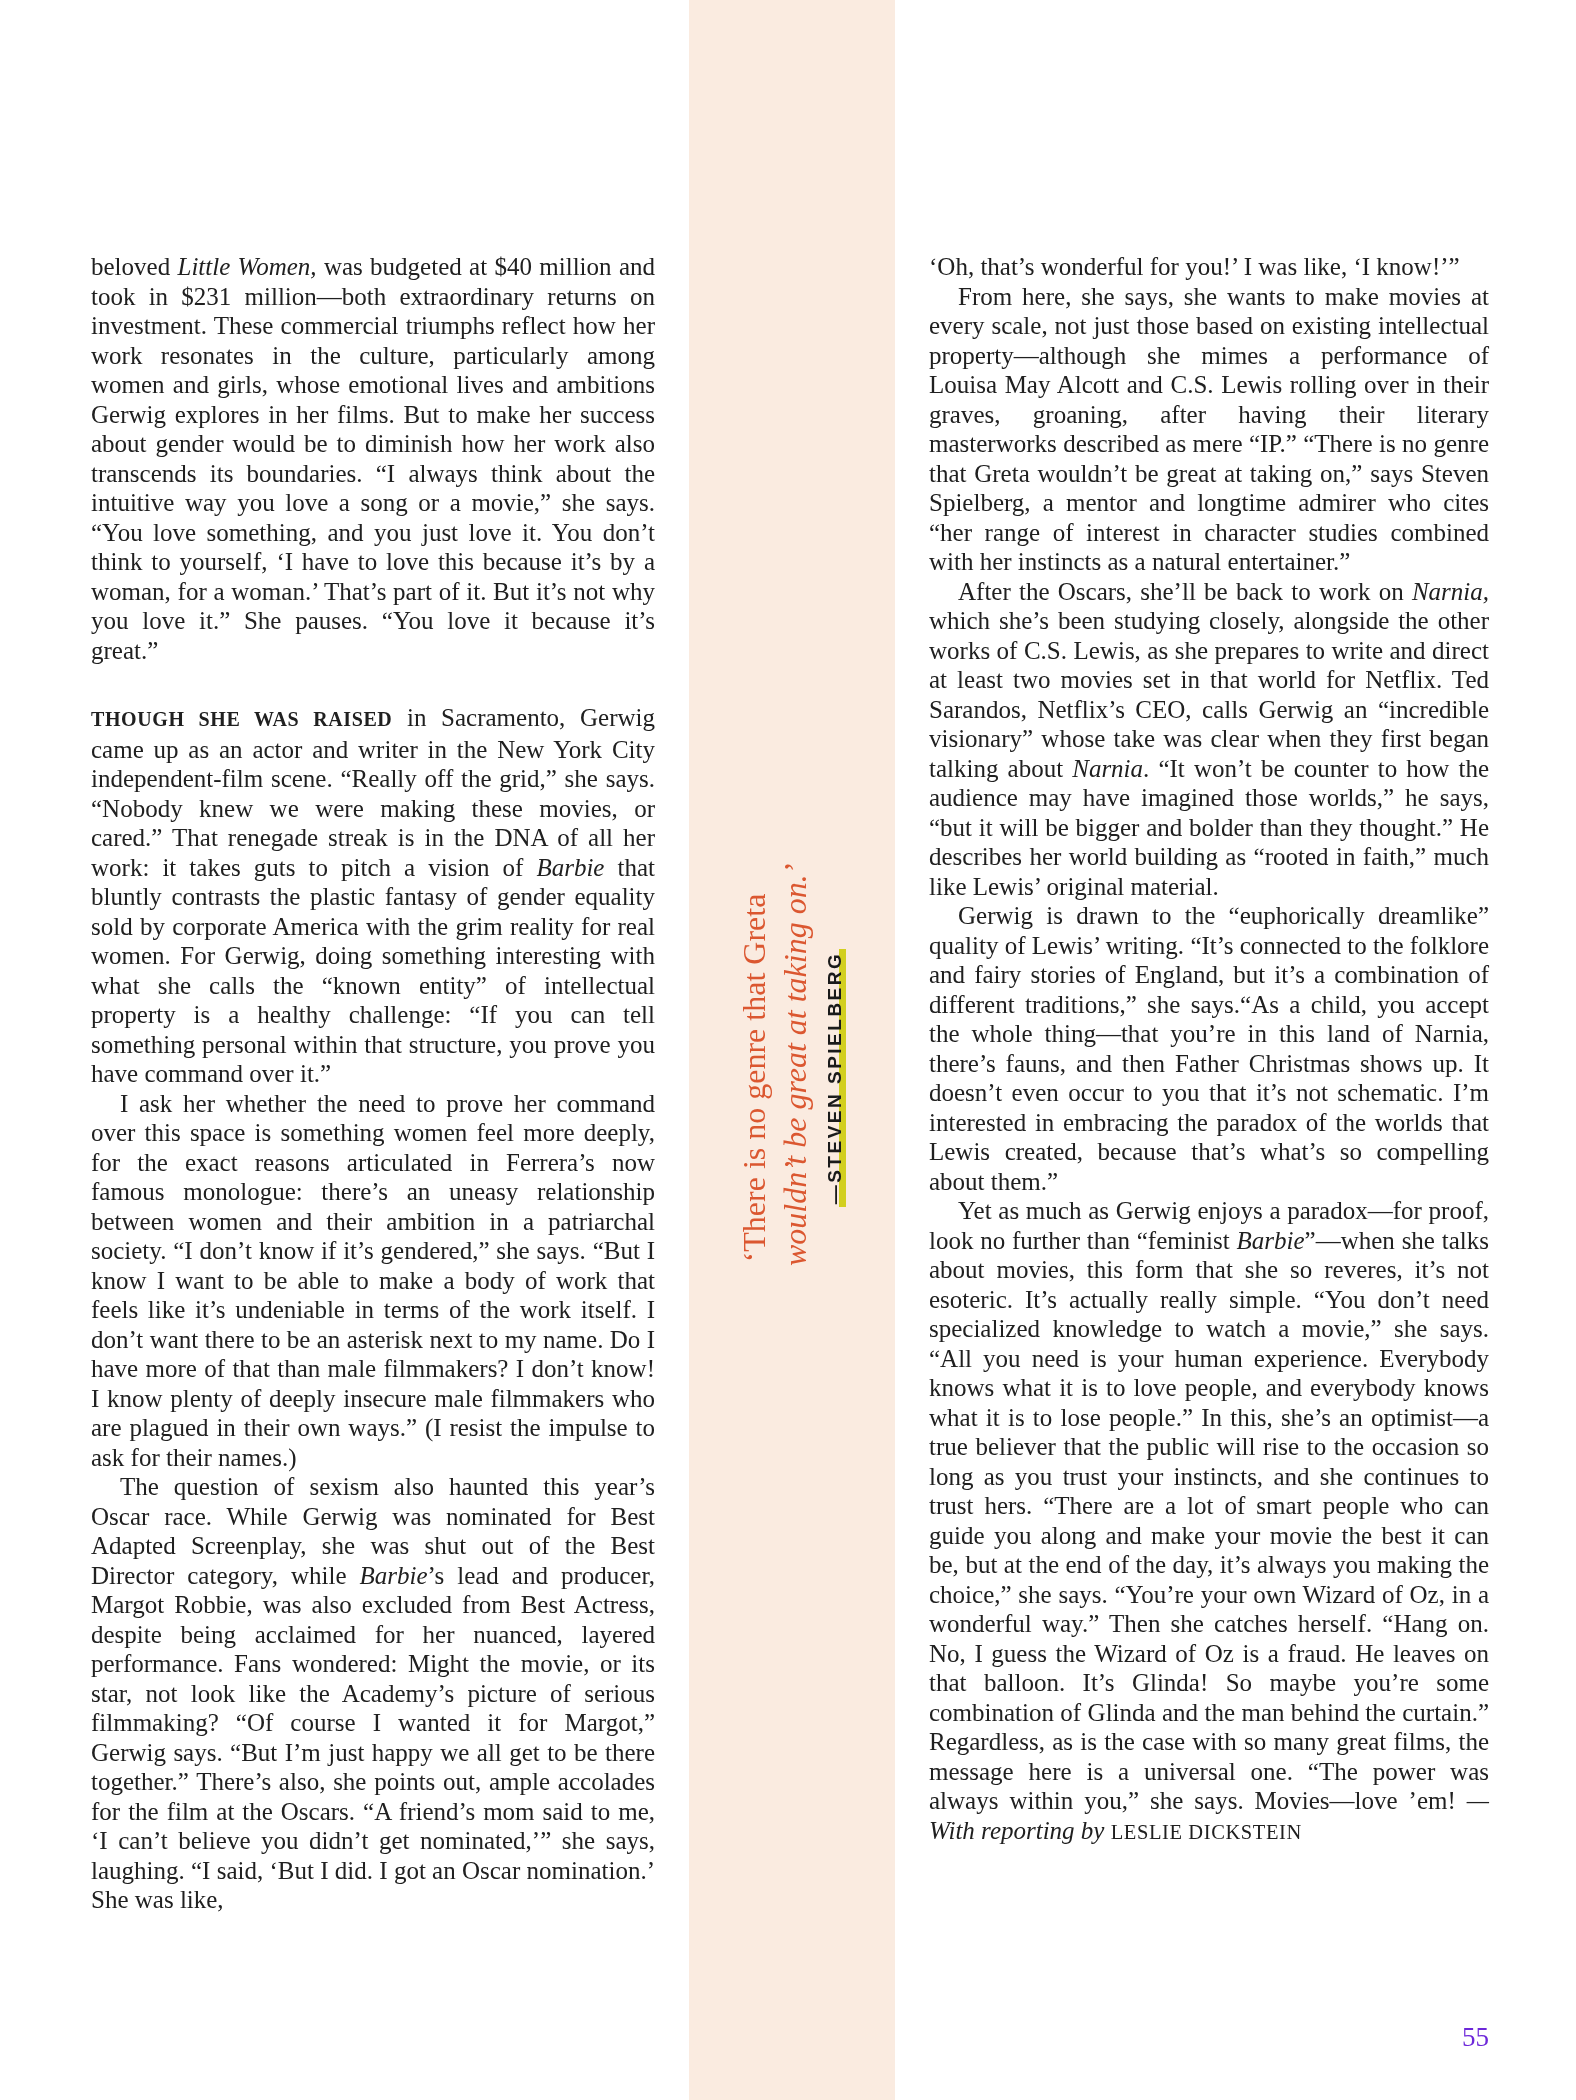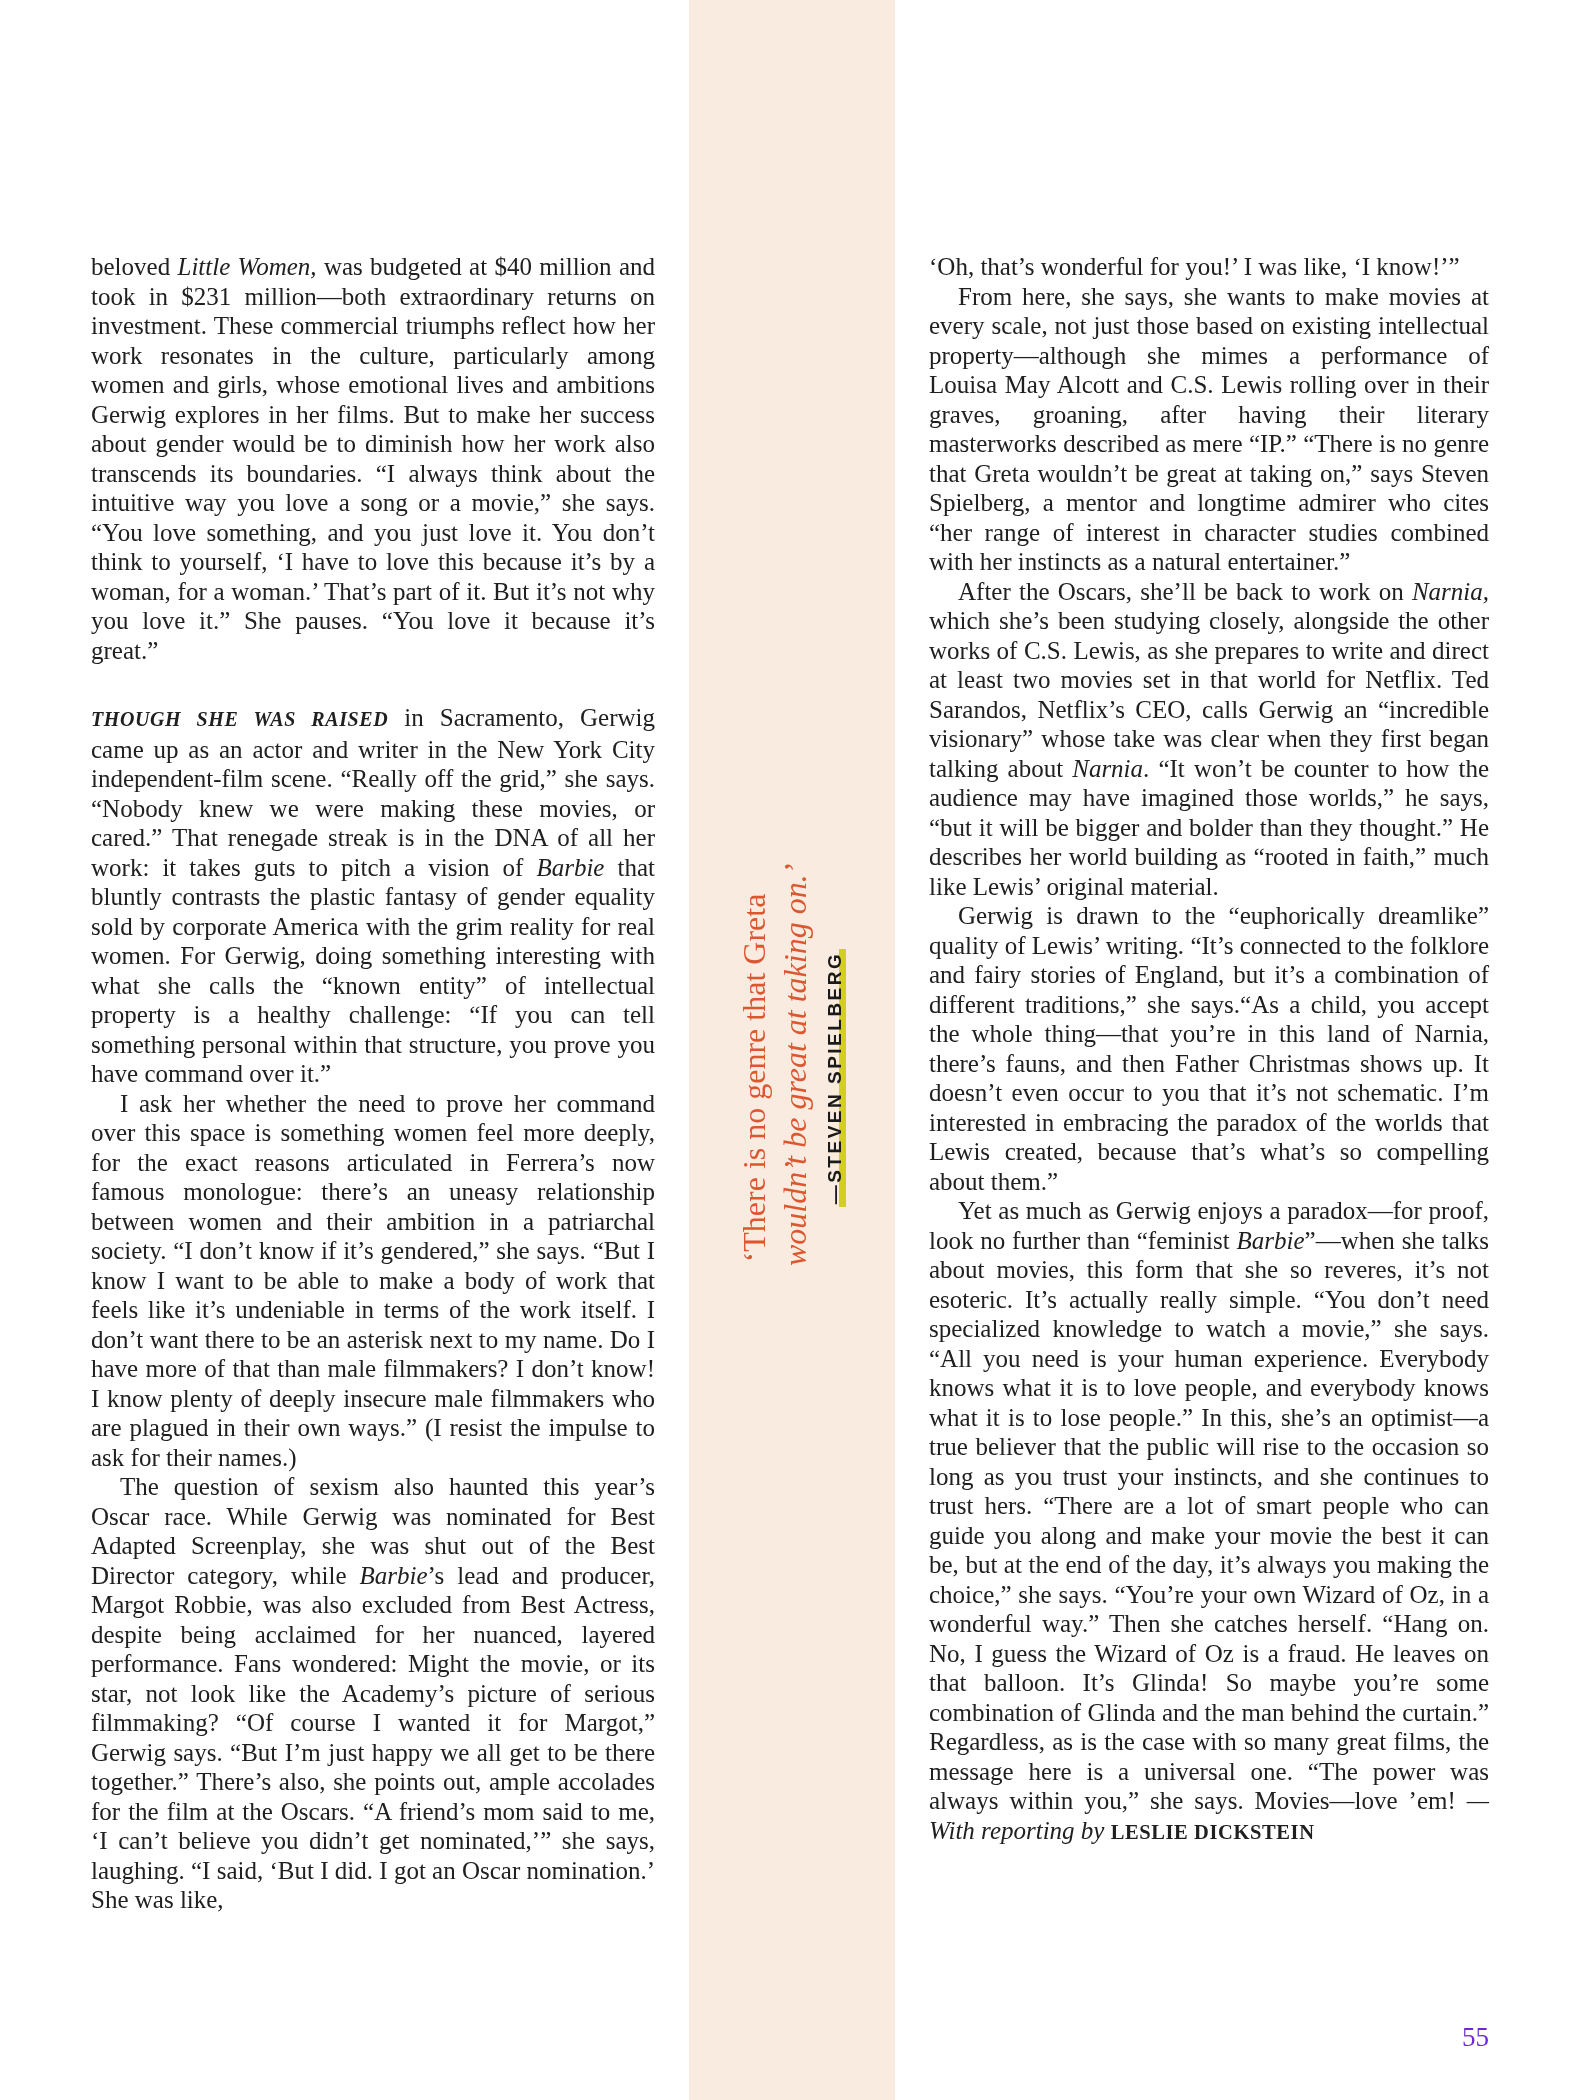--- a/index.html
+++ b/index.html
@@ -26,26 +26,24 @@
   }
   .col-left  { left: 91px;  width: 564px; }
   .col-right { left: 929px; width: 560px; }
   p.para { margin: 0; padding: 0; }
   p.para.indent  { text-indent: 29px; }
   p.para.section { margin-top: 38px; }
   .lead-caps {
     font-weight: bold;
     font-size: 0.8em;
     letter-spacing: 0.6px;
-    font-style: italic;
   }
   .caps {
     font-size: 0.82em;
     letter-spacing: 0.6px;
-    font-weight: bold;
   }
   em { font-style: italic; }
   .pullquote {
     position: absolute;
     left: 606px; top: 1018px;
     width: 376px; height: 120px;
     transform: rotate(-90deg);
     transform-origin: center center;
     text-align: center;
   }

